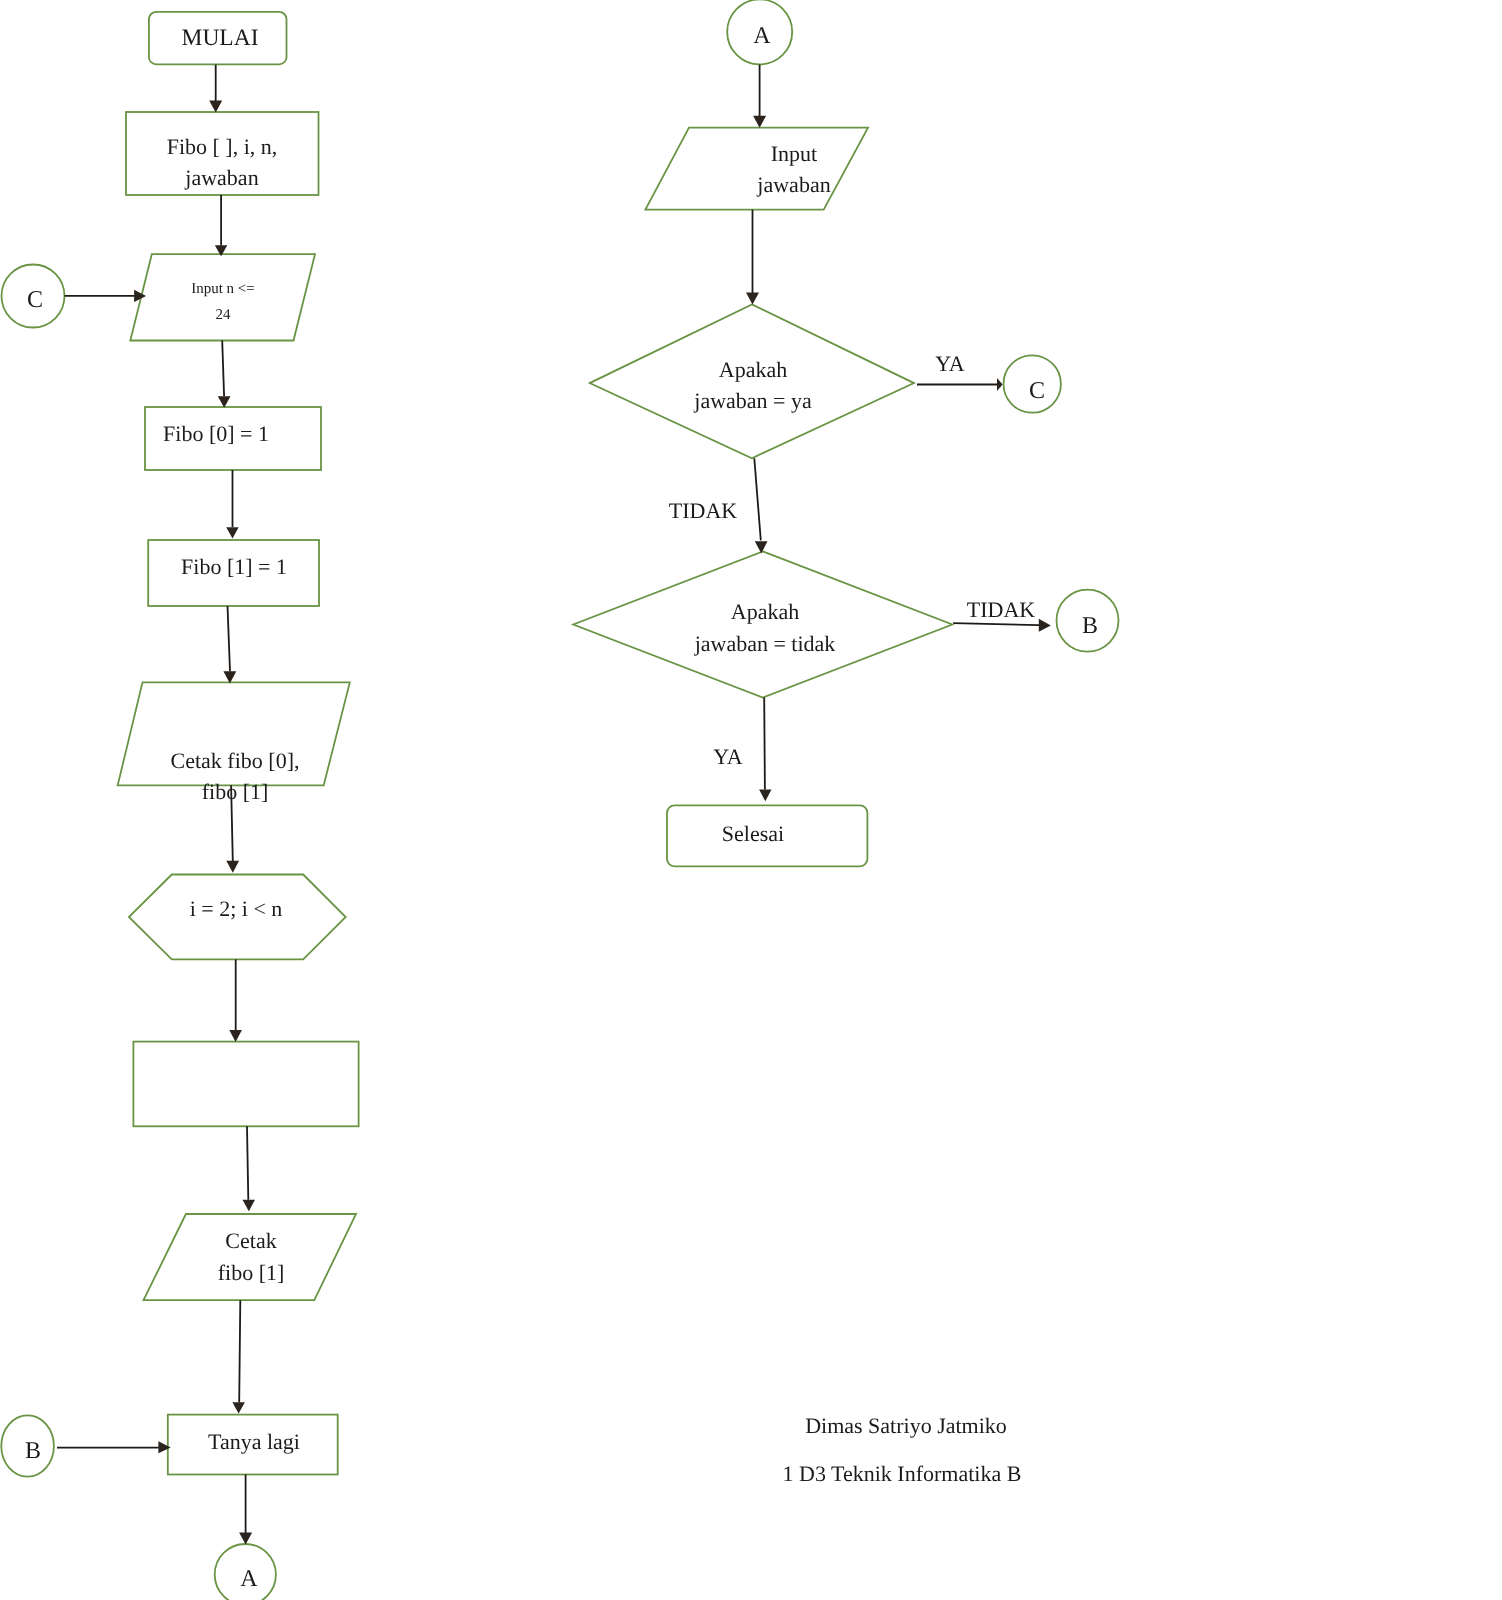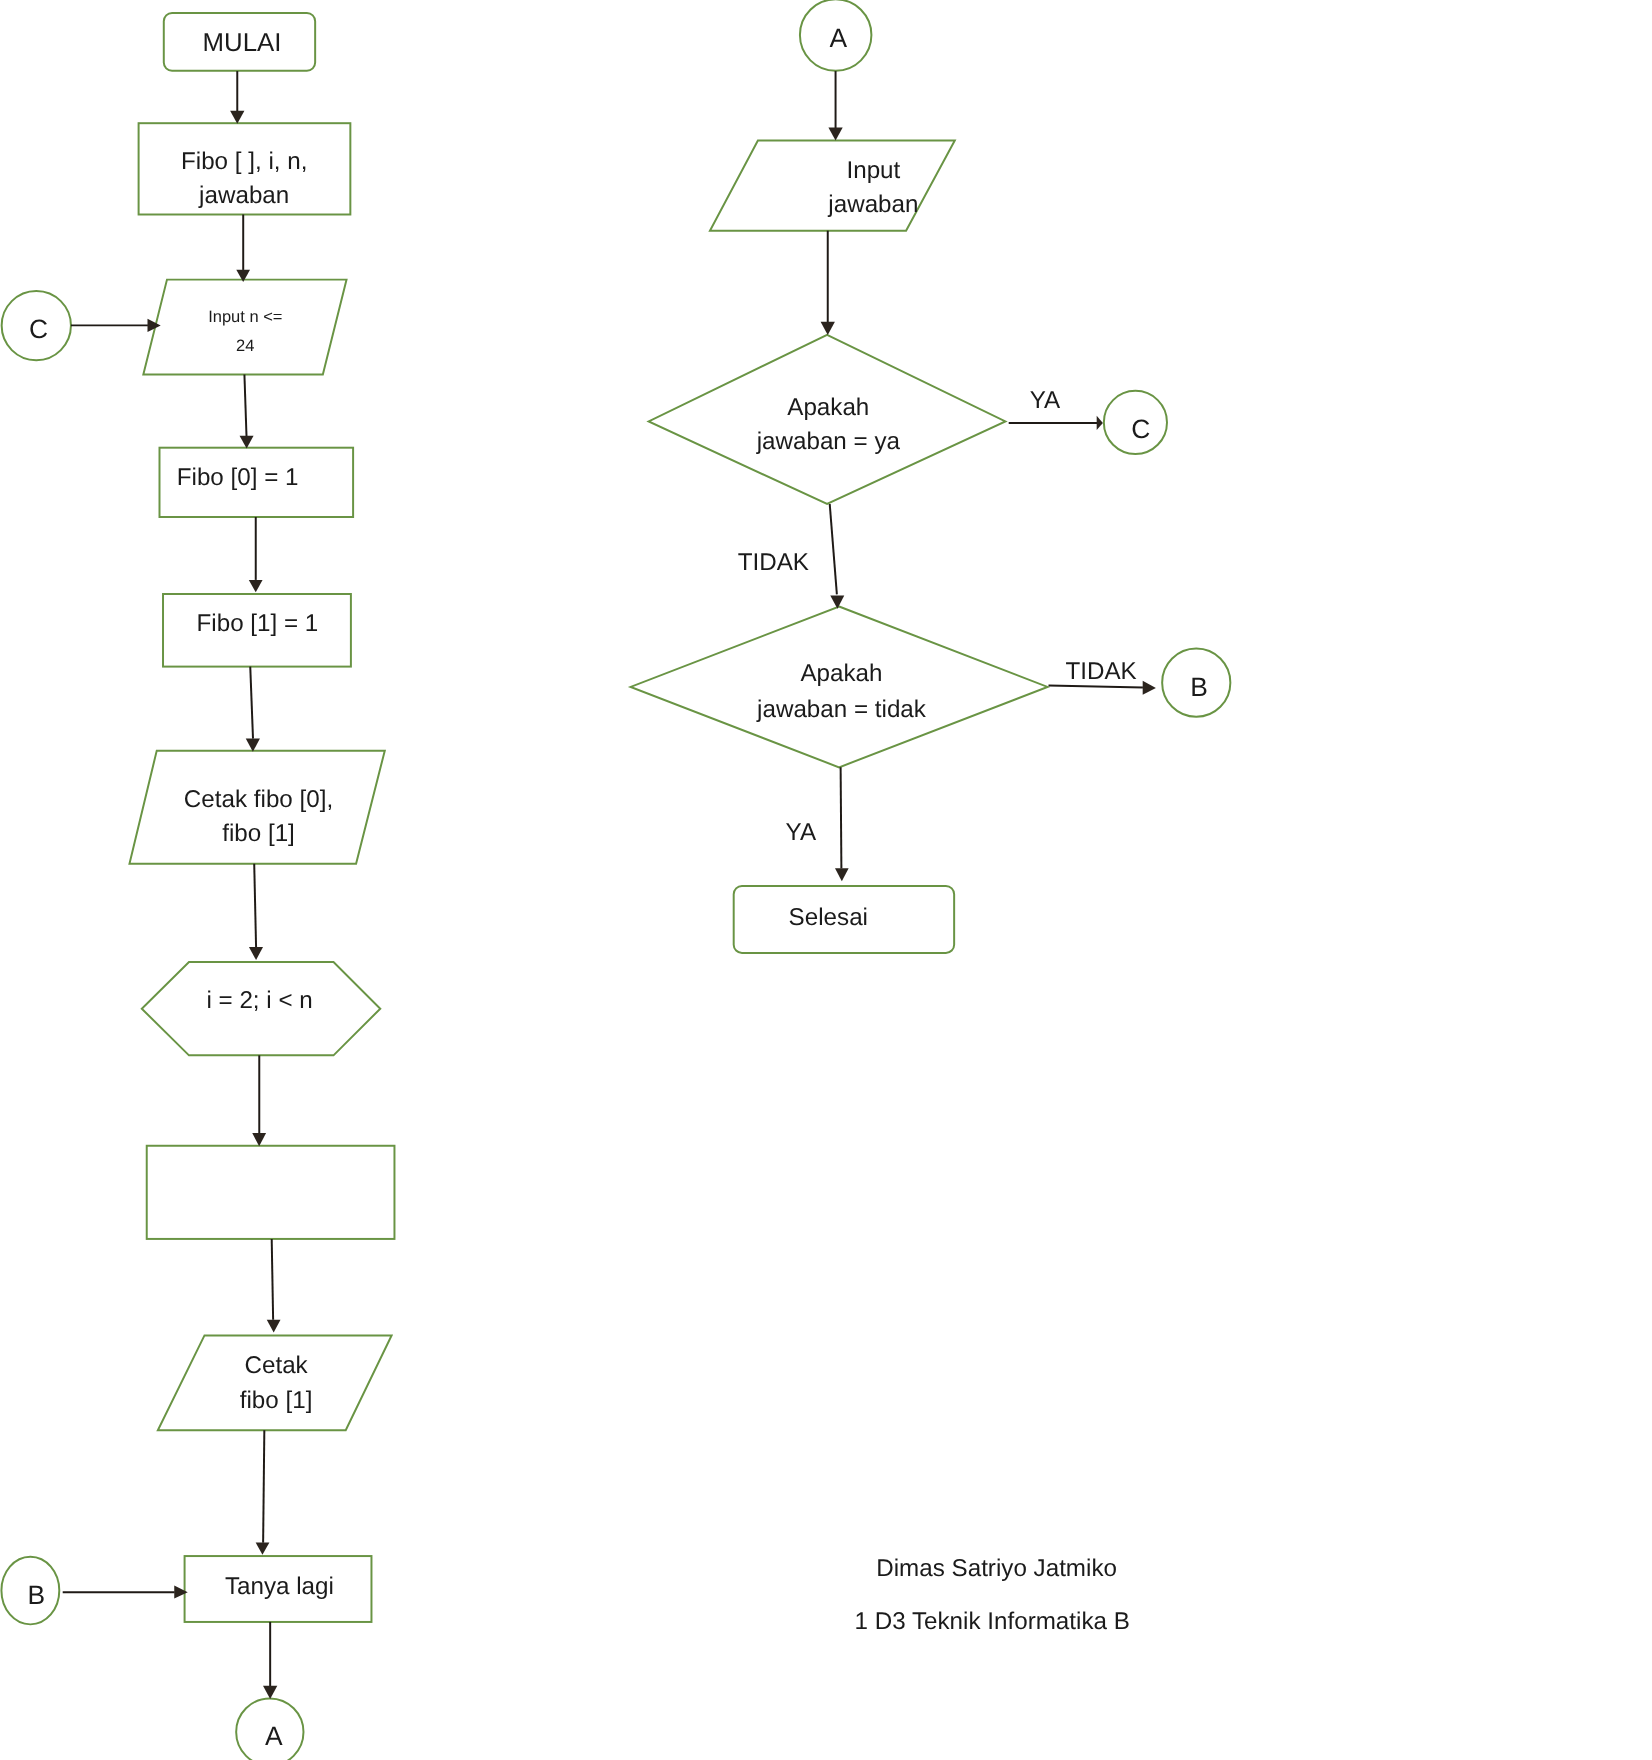--- a/index.html
+++ b/index.html
@@ -10,21 +10,21 @@
   }
   * { -webkit-font-smoothing:antialiased; -moz-osx-font-smoothing:grayscale; text-rendering:geometricPrecision; }
   .lbl { will-change:transform; }
   #canvas { position:relative; width:1502px; height:1600px; background:#ffffff; }
   svg#flow { position:absolute; left:0; top:0; width:1502px; height:1600px; display:block; }
   .shape { fill:#ffffff; stroke:#699444; stroke-width:1.8; stroke-linejoin:miter; }
   .conn  { fill:none; stroke:#1f1a16; stroke-width:1.8; }
   .head  { fill:#2b241e; stroke:none; }
   .lbl {
     position:absolute;
-    font-family:Liberation Sans, sans-serif;
+    font-family:Liberation Serif, serif;
     font-size:22px;
     line-height:30px;
     color:#1b1b1b;
     text-align:center;
     white-space:pre;
     transform:translate(-50%,-50%);
     pointer-events:none;
   }
   .elbl { font-size:22px; line-height:28px;margin-top:22px; }
   .clbl { font-size:24px; line-height:28px; }
@@ -130,21 +130,21 @@
     </g>
   </svg>
 
   <div class="lbl" style="left:219.8px;top:37.5px;font-size:23.5px;">MULAI</div>
   <div class="lbl" style="left:222px;top:162px;line-height:31px;">Fibo [ ], i, n,
 jawaban</div>
   <div class="lbl" style="left:222.5px;top:301.6px;font-size:15px;line-height:26px;">Input n &lt;=
 24</div>
   <div class="lbl" style="left:216px;top:434px;">Fibo [0] = 1</div>
   <div class="lbl" style="left:233.7px;top:566.7px;">Fibo [1] = 1</div>
-  <div class="lbl" style="left:235.3px;top:742px;line-height:31.4px;">Cetak fibo [0],
+  <div class="lbl" style="left:235.3px;top:776px;line-height:31.4px;">Cetak fibo [0],
 fibo [1]</div>
   <div class="lbl" style="left:236.2px;top:908.7px;">i = 2; i &lt; n</div>
   <div class="lbl" style="left:250.7px;top:1256.5px;line-height:32.2px;">Cetak
 fibo [1]</div>
   <div class="lbl" style="left:253.9px;top:1441.6px;">Tanya lagi</div>
 
   <div class="lbl clbl" style="left:35.2px;top:300px;">C</div>
   <div class="lbl clbl" style="left:32.9px;top:1451px;">B</div>
   <div class="lbl clbl" style="left:249.4px;top:1579px;">A</div>
 

